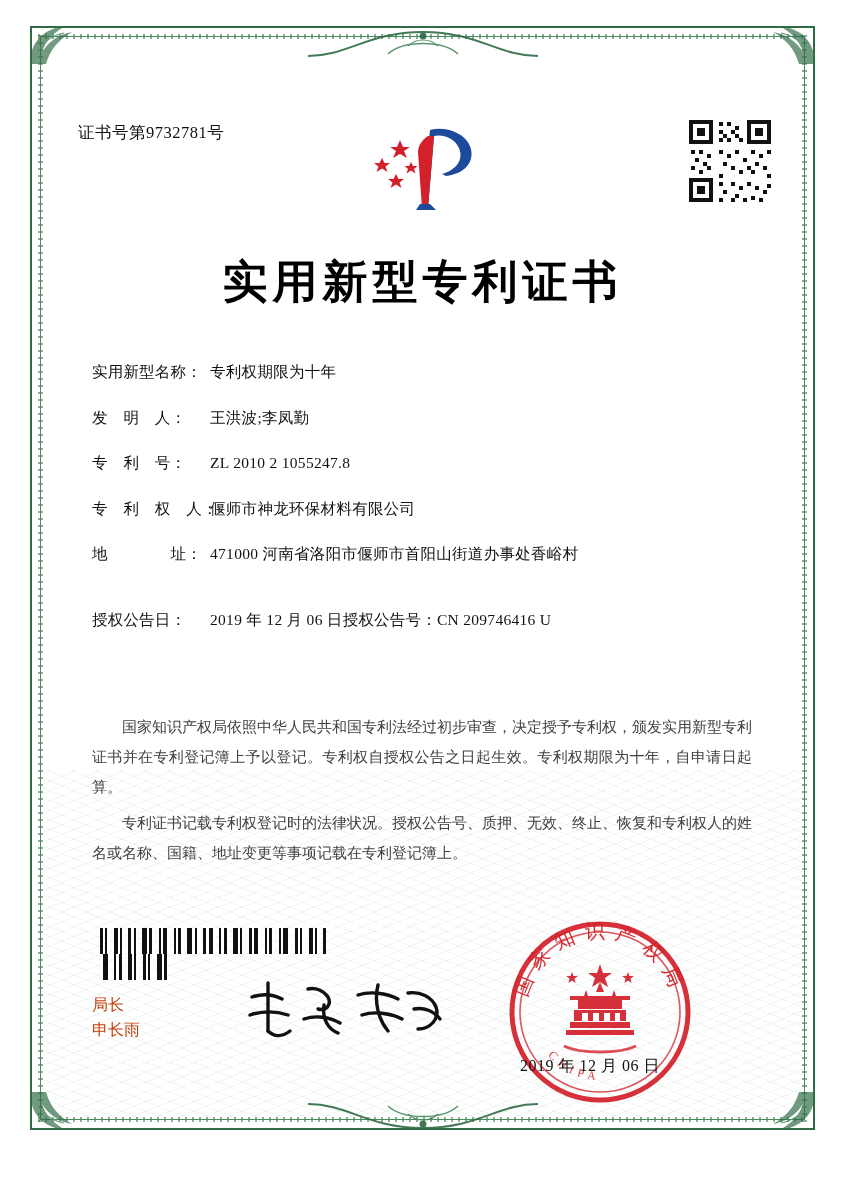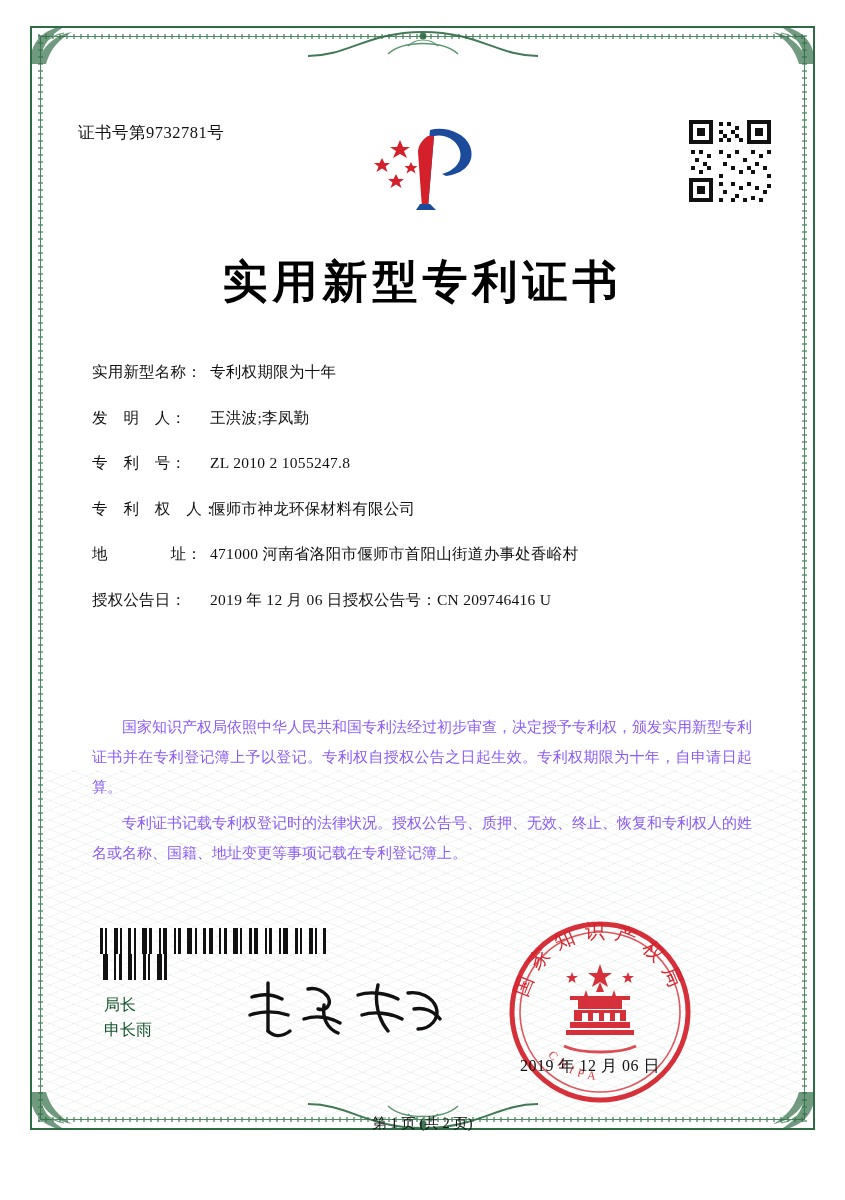--- a/index.html
+++ b/index.html
@@ -154,34 +154,34 @@
     margin-bottom: 24.5px;
     white-space: nowrap;
   }
   .field-label {
     width: 118px;
     flex: 0 0 118px;
     letter-spacing: 0.2px;
   }
   .field-value { letter-spacing: 0.3px; }
 
-  .field-row.dual .field-label { width: 118px; flex: 0 0 118px; }
+  .field-row.dual .field-label { width: 118px; flex: 0 0 118px; margin-top: 20px; }
   .second-label {
     letter-spacing: 0.2px;
   }
 
   
   .paragraphs {
     position: absolute;
     left: 92px;
     top: 712px;
     width: 660px;
     font-size: 15px;
     line-height: 30px;
-    color: #8b5cf6;
+    color: #404040;
     text-align: justify;
   }
   .paragraphs p {
     margin: 0 0 6px 0;
     text-indent: 2em;
   }
 
   
   .barcode {
     position: absolute;
@@ -193,25 +193,25 @@
   .barcode i {
     display: inline-block;
     height: 100%;
     background: #111;
     vertical-align: top;
   }
 
   
   .sig-label {
     position: absolute;
-    left: 104px;
+    left: 92px;
     top: 992px;
     font-size: 16px;
     line-height: 25px;
-    color: #14532d;
+    color: #c2410c;
   }
   .handwriting {
     position: absolute;
     left: 238px;
     top: 975px;
     width: 215px;
     height: 70px;
   }
 
   
@@ -510,15 +510,14 @@
         <polygon points="100,52 103,61 112,61 105,66 108,75 100,70 92,75 95,66 88,61 97,61"></polygon>
         <polygon points="72,60 73.5,64 78,64 74.5,66.5 75.5,71 72,68.5 68.5,71 69.5,66.5 66,64 70.5,64"></polygon>
         <polygon points="128,60 129.5,64 134,64 130.5,66.5 131.5,71 128,68.5 124.5,71 125.5,66.5 122,64 126.5,64"></polygon>
       </g>
       <path d="M64 134 C80 142 120 142 136 134" stroke="#d3202a" stroke-width="3" fill="none" opacity="0.8"></path>
     </svg>
   </div>
 
   <div class="seal-date">2019 年 12 月 06 日</div>
 
-  <div class="page-num">第 1 页 (共 2 页)</div>
 
 </div>
 
 </body></html>

